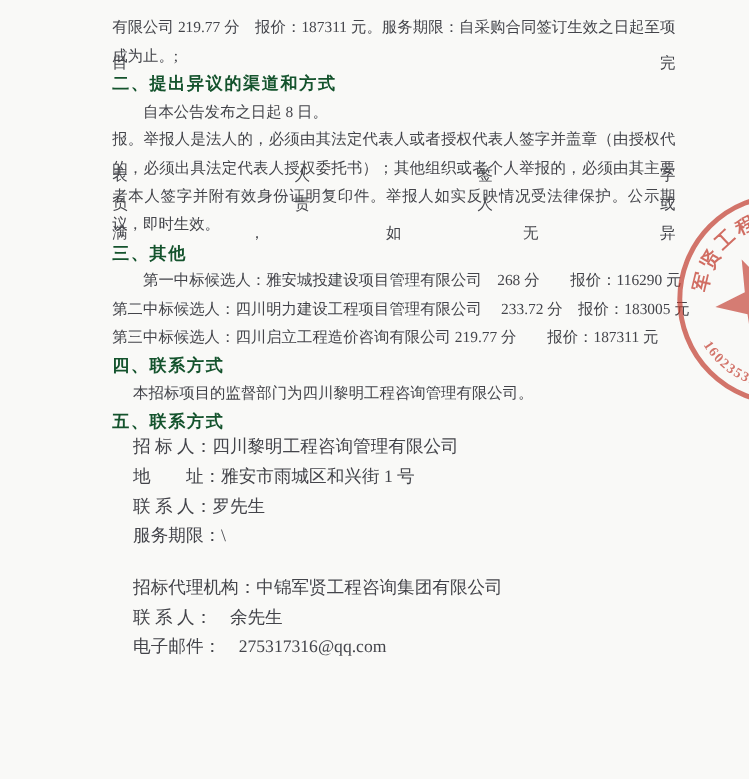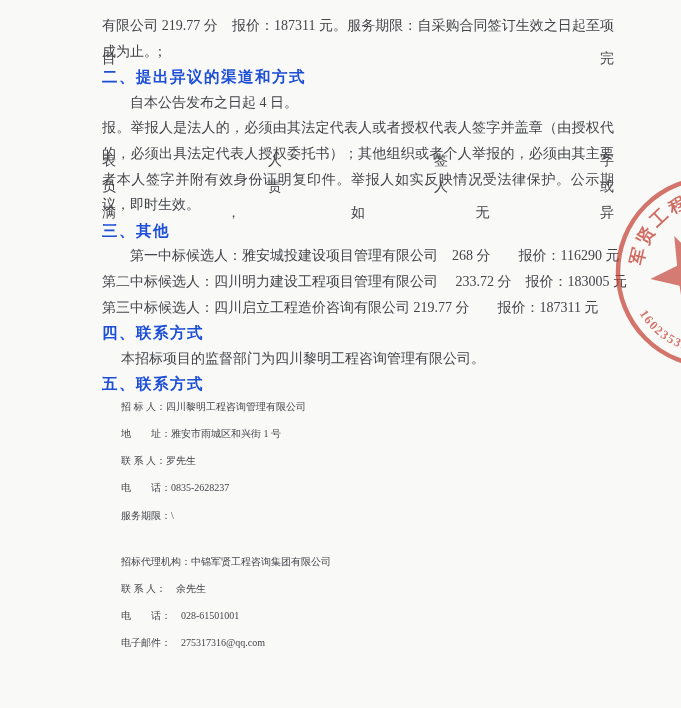--- a/index.html
+++ b/index.html
@@ -4,59 +4,57 @@
 <style>
   html,body{margin:0;padding:0;background:#e8e8e6;}
   .page{
     position:relative;width:681px;height:708px;overflow:hidden;
     background:#f9f9f7;
     font-family:"Liberation Serif","DejaVu Serif",serif;
     color:#43444a;
   }
   .doc{position:absolute;left:102px;top:9px;width:512px;}
   .line{font-size:14px;line-height:33px;height:25.6px;white-space:pre;}
-  .heading{font-weight:bold;font-size:15.5px;color:#1d4ed8;letter-spacing:1.5px;}
+  .heading{font-weight:bold;font-size:15.5px;color:#14532d;letter-spacing:1.5px;}
   .justify{white-space:normal;text-align:justify;text-align-last:justify;}
   .indent{padding-left:28px;}
   .indent2{padding-left:19px;}
-  .contact{font-size:10px;line-height:27.2px;height:27.2px;padding-left:19px;white-space:pre;}
+  .contact{font-size:16px;line-height:27.2px;height:27.2px;padding-left:19px;white-space:pre;}
   .line-gap{height:19px;}
   .seal{position:absolute;left:588px;top:168px;opacity:0.82;pointer-events:none;}
   .seal text{font-family:"Liberation Serif","DejaVu Serif",serif;font-weight:bold;}
 </style>
 </head>
 <body>
 
 <div class="page">
 
   <div class="doc">
       <div class="line justify">有限公司 219.77 分　报价：187311 元。服务期限：自采购合同签订生效之日起至项目完</div>
       <div class="line">成为止。;</div>
       <div class="line heading">二、提出异议的渠道和方式</div>
-      <div class="line indent">自本公告发布之日起 4 日。</div>
+      <div class="line indent">自本公告发布之日起 8 日。</div>
       <div class="line justify">报。举报人是法人的，必须由其法定代表人或者授权代表人签字并盖章（由授权代表人签字</div>
       <div class="line justify">的，必须出具法定代表人授权委托书）；其他组织或者个人举报的，必须由其主要负责人或</div>
       <div class="line justify">者本人签字并附有效身份证明复印件。举报人如实反映情况受法律保护。公示期满，如无异</div>
       <div class="line">议，即时生效。</div>
       <div class="line heading">三、其他</div>
       <div class="line indent">第一中标候选人：雅安城投建设项目管理有限公司　268 分　　报价：116290 元</div>
       <div class="line">第二中标候选人：四川明力建设工程项目管理有限公司　 233.72 分　报价：183005 元</div>
       <div class="line">第三中标候选人：四川启立工程造价咨询有限公司 219.77 分　　报价：187311 元</div>
       <div class="line heading">四、联系方式</div>
       <div class="line indent2">本招标项目的监督部门为四川黎明工程咨询管理有限公司。</div>
       <div class="line heading">五、联系方式</div>
       <div class="contact">招 标 人：四川黎明工程咨询管理有限公司</div>
       <div class="contact">地　　址：雅安市雨城区和兴街 1 号</div>
       <div class="contact">联 系 人：罗先生</div>
-      <div class="contact">电　　话：0835-2628237</div>
       <div class="contact">服务期限：\</div>
       <div class="line-gap"></div>
       <div class="contact">招标代理机构：中锦军贤工程咨询集团有限公司</div>
       <div class="contact">联 系 人：　余先生</div>
-      <div class="contact">电　　话：　028-61501001</div>
       <div class="contact">电子邮件：　275317316@qq.com</div>
     </div>
 
   <svg class="seal" width="100" height="210" viewBox="0 0 100 210" aria-hidden="true">
     <defs>
 
       <path id="sealTextArc" d="M 54.3 97.9 A 70 70 0 0 1 130.1 34.3" fill="none"></path>
       <path id="sealNumArc" d="M 50.4 143.6 A 82 82 0 0 0 112.6 185.0" fill="none"></path>
     </defs>
     <g fill="none" stroke="#c23b2e">

